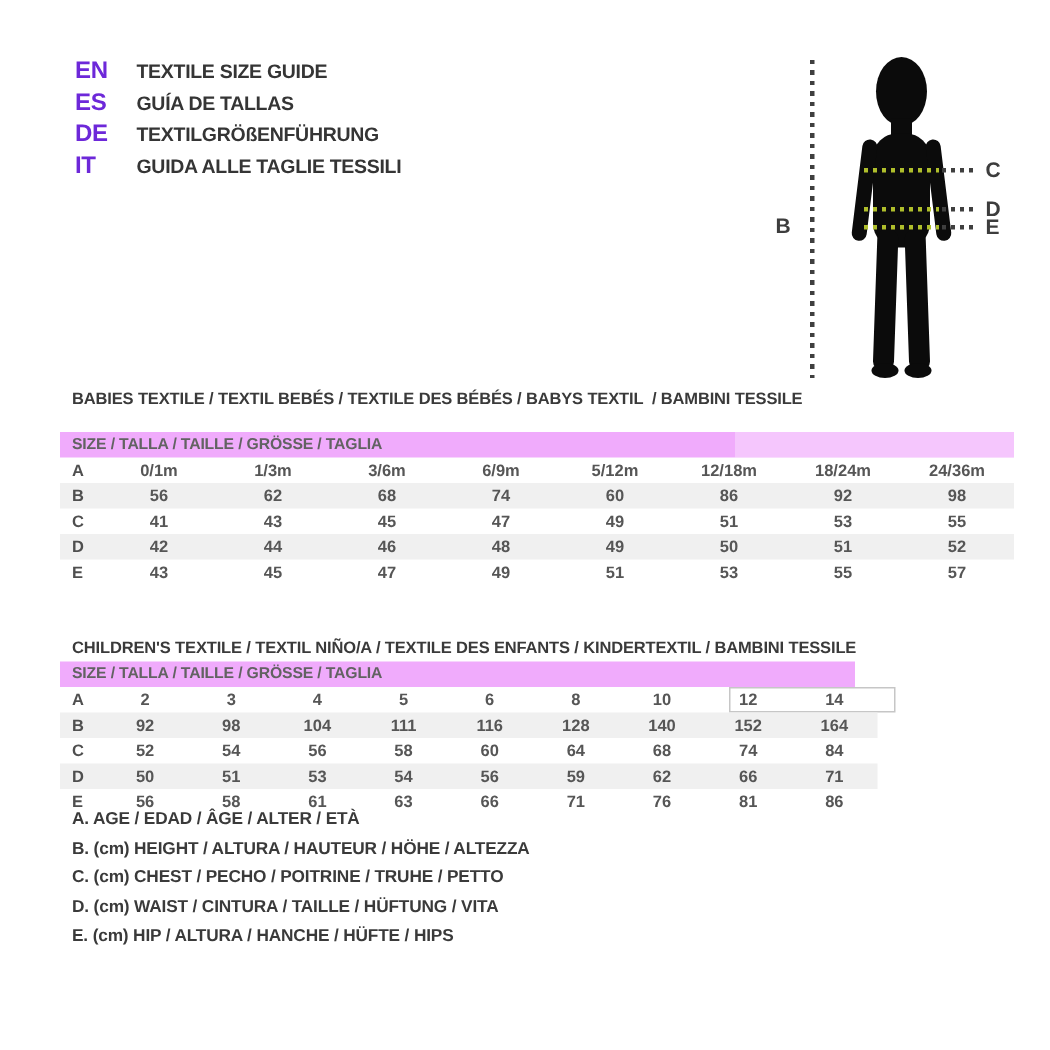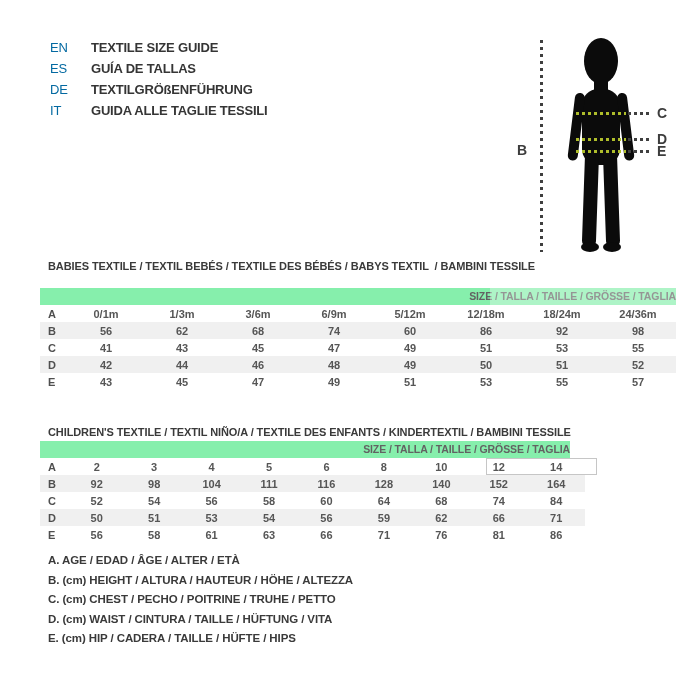--- a/index.html
+++ b/index.html
@@ -4,44 +4,44 @@
 <style>
   html,body{margin:0;padding:0;}
   body{
     width:700px;height:700px;position:relative;background:#ffffff;
     font-family:"Liberation Sans","DejaVu Sans",sans-serif;
     color:#3e3e3e;overflow:hidden;
   }
   
   .lang-block{position:absolute;left:50px;top:37px;}
   .lang-row{display:flex;height:21px;align-items:center;}
-  .lang-code{width:41px;font-size:13px;font-weight:normal;letter-spacing:-0.2px;color:#0369a1;}
+  .lang-code{width:41px;font-size:16px;font-weight:bold;letter-spacing:-0.2px;color:#6d28d9;}
   .lang-title{font-size:13px;font-weight:bold;letter-spacing:-0.2px;color:#353535;white-space:pre;}
   
   .figure{position:absolute;left:505px;top:25px;width:195px;height:240px;}
   .figure svg{position:absolute;left:58px;top:10px;}
   .dots-h{position:absolute;height:3px;background-image:repeating-linear-gradient(90deg,var(--dc) 0 3px,transparent 3px 6px);}
   .dots-v{position:absolute;width:3px;background-image:repeating-linear-gradient(180deg,var(--dark-dot) 0 3px,transparent 3px 7px);}
   .green{--dc:var(--green-dot);}
   .dark{--dc:var(--dark-dot);}
   .meas-label{position:absolute;font-size:14px;font-weight:bold;color:#3d3d3d;line-height:14px;}
   
   .sec-title{position:absolute;left:48px;font-size:11px;font-weight:bold;letter-spacing:-0.1px;color:#3a3a3a;white-space:pre;}
   .size-table{position:absolute;left:40px;}
-  .t-head{position:relative;height:17px;background:#86efac;line-height:17px;
+  .t-head{position:relative;height:17px;background:#f0abfc;line-height:17px;
     font-size:10.5px;font-weight:bold;color:#626262;padding-left:8px;box-sizing:border-box;
-    letter-spacing:-0.1px;text-align:right;}
+    letter-spacing:-0.1px;}
   .head-fade{position:absolute;top:0;bottom:0;background:rgba(255,255,255,0.33);}
   .t-row{display:flex;height:17px;align-items:center;position:relative;}
   .t-row.shaded{background:#f0f0f0;}
   .t-label{width:20px;padding-left:8px;font-size:11px;font-weight:bold;color:#4f4f4f;position:relative;z-index:1;}
   .t-cell{flex:1;text-align:center;font-size:11px;font-weight:bold;color:#565656;position:relative;z-index:1;}
   .hl-box{position:absolute;background:#ffffff;border:1px solid #c6c6c6;box-sizing:border-box;z-index:0;}
   
-  .legend{position:absolute;left:48px;top:554px;}
+  .legend{position:absolute;left:48px;top:540px;}
   .legend-line{height:19.5px;font-size:11.5px;font-weight:bold;letter-spacing:-0.1px;color:#3a3a3a;white-space:pre;}
 </style>
 </head>
 <body>
 
 <div class="lang-block">
     <div class="lang-row">
       <span class="lang-code">EN</span>
       <span class="lang-title">TEXTILE SIZE GUIDE</span>
     </div>
@@ -223,14 +223,14 @@
         <span class="t-cell">86</span>
       </div>
     </div>
 </div>
 
 <div class="legend">
     <div class="legend-line">A. AGE / EDAD / ÂGE / ALTER / ETÀ</div>
     <div class="legend-line">B. (cm) HEIGHT / ALTURA / HAUTEUR / HÖHE / ALTEZZA</div>
     <div class="legend-line">C. (cm) CHEST / PECHO / POITRINE / TRUHE / PETTO</div>
     <div class="legend-line">D. (cm) WAIST / CINTURA / TAILLE / HÜFTUNG / VITA</div>
-    <div class="legend-line">E. (cm) HIP / CADERA / TAILLE / HÜFTE / HIPS</div>
+    <div class="legend-line">E. (cm) HIP / ALTURA / HANCHE / HÜFTE / HIPS</div>
   </div>
 
 </body></html>

